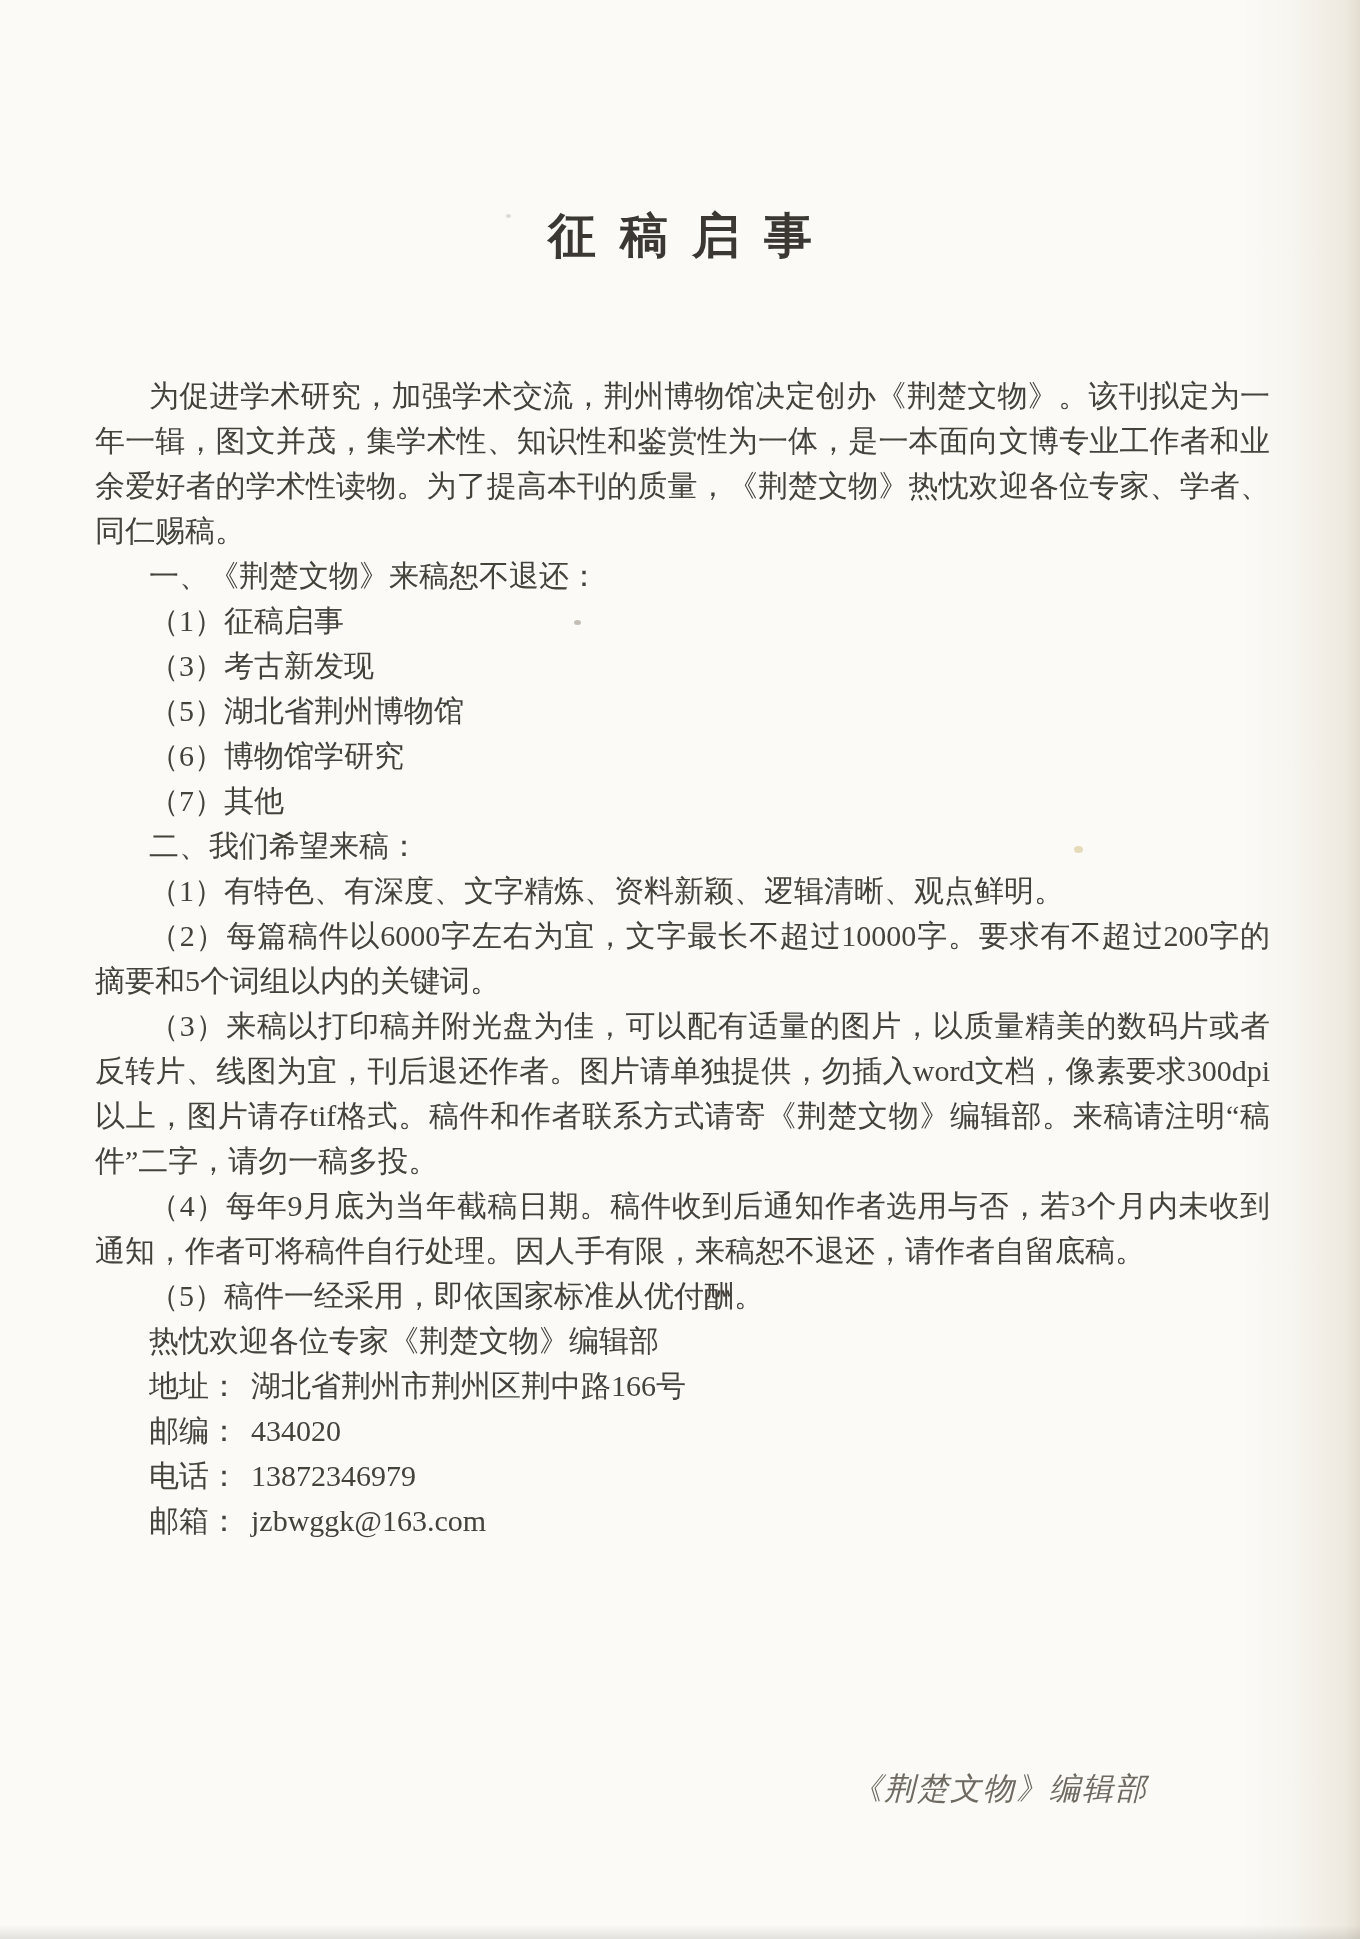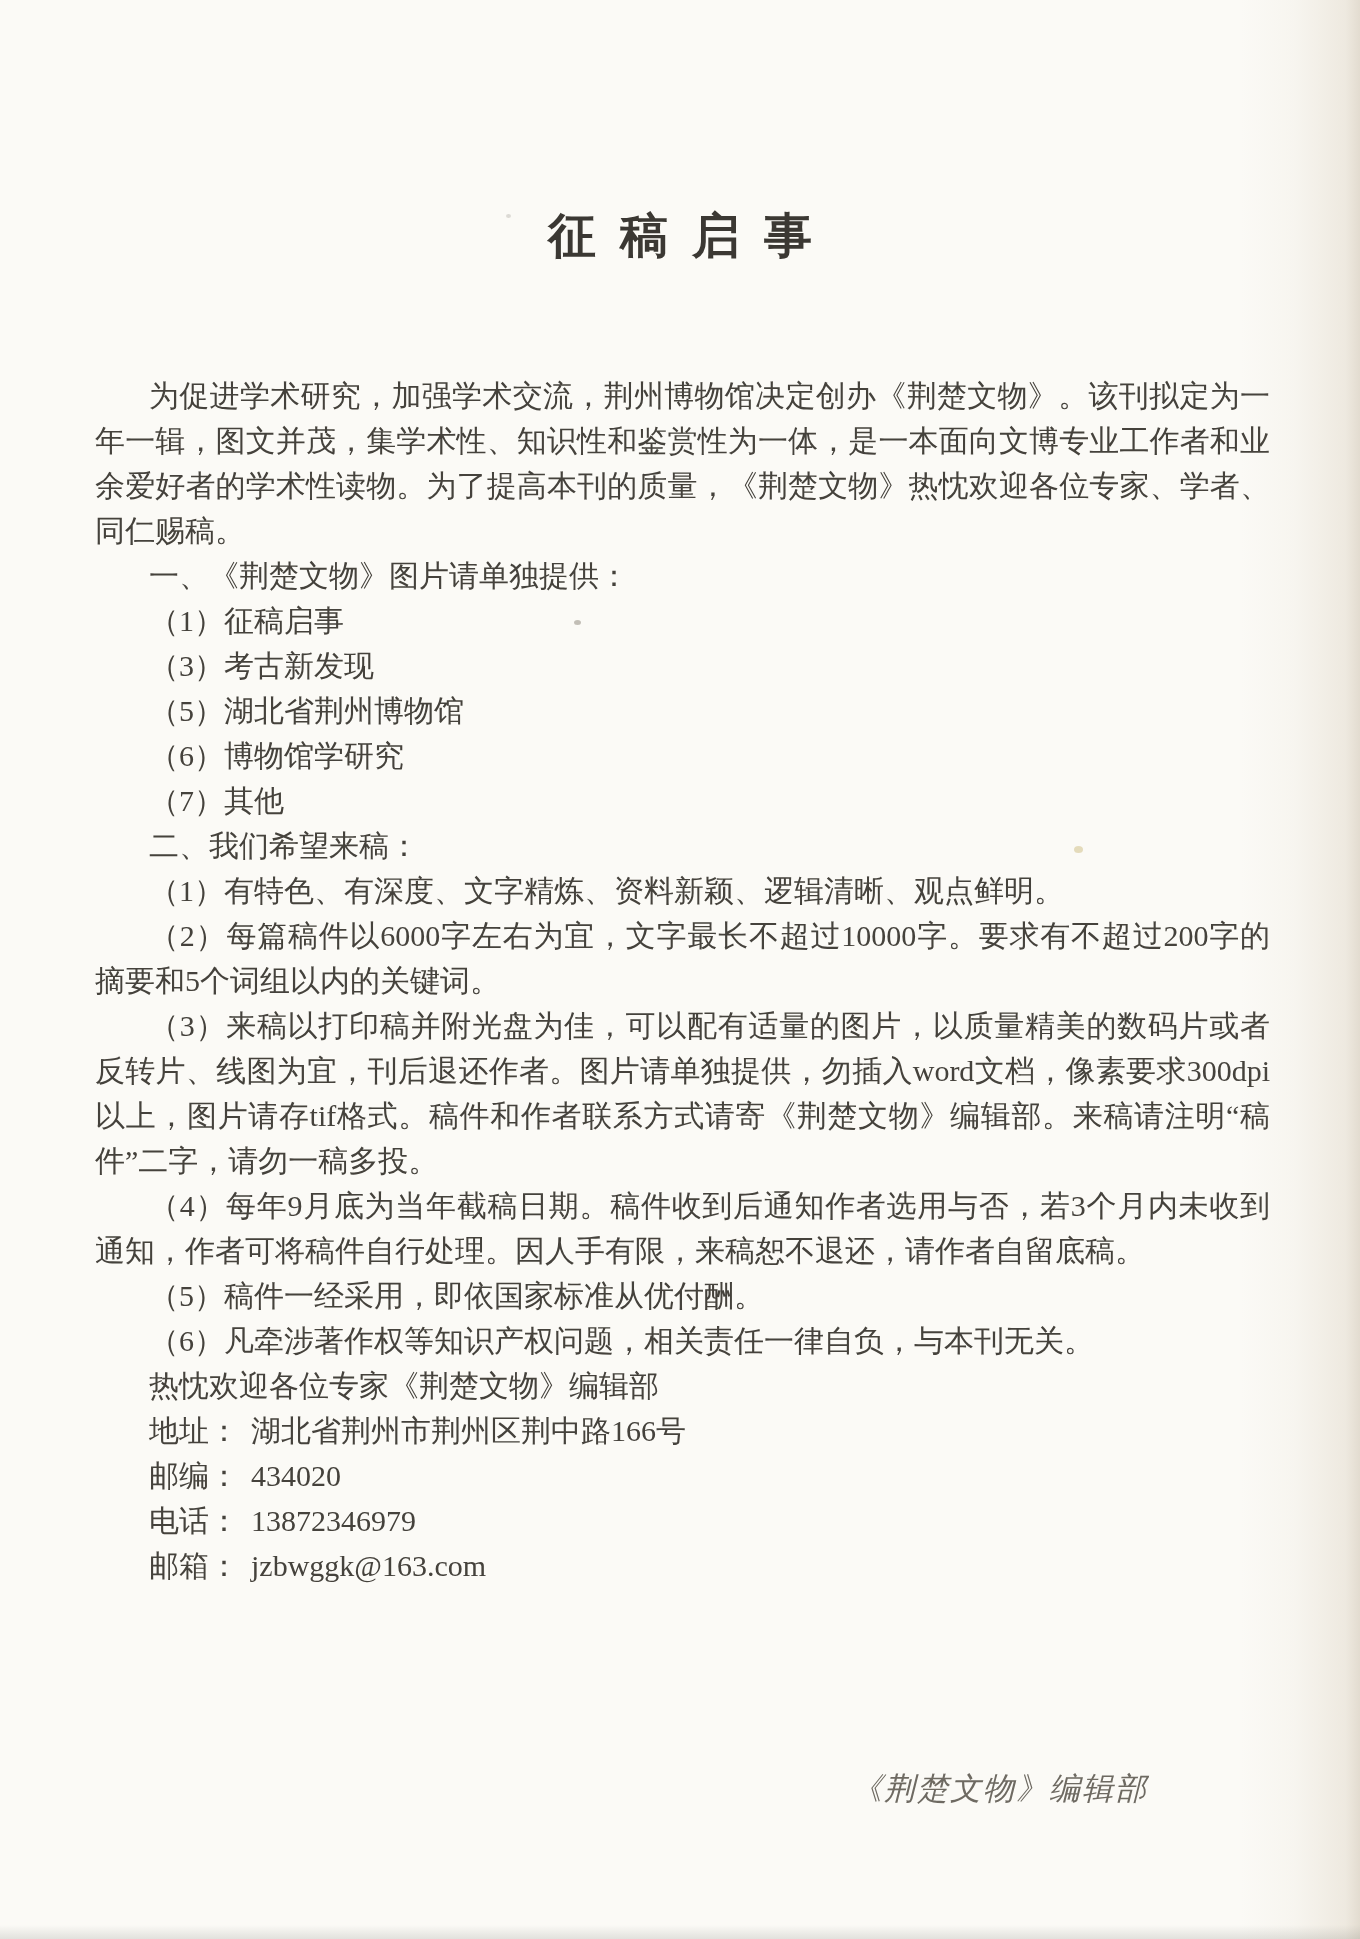--- a/index.html
+++ b/index.html
@@ -85,36 +85,35 @@
 <body>
 
 <div class="page">
 
   <h1 class="title">征稿启事</h1>
 
   <div class="body">
 
     <p class="para">为促进学术研究，加强学术交流，荆州博物馆决定创办《荆楚文物》。该刊拟定为一年一辑，图文并茂，集学术性、知识性和鉴赏性为一体，是一本面向文博专业工作者和业余爱好者的学术性读物。为了提高本刊的质量，《荆楚文物》热忱欢迎各位专家、学者、同仁赐稿。</p>
 
-    <p class="para">一、《荆楚文物》图片请单独提供：</p>
+    <p class="para">一、《荆楚文物》来稿恕不退还：</p>
 
     <p class="para"><span>（1）</span><span>征稿启事</span></p>
     <p class="para"><span>（3）</span><span>考古新发现</span></p>
     <p class="para"><span>（5）</span><span>湖北省荆州博物馆</span></p>
     <p class="para"><span>（6）</span><span>博物馆学研究</span></p>
     <p class="para"><span>（7）</span><span>其他</span></p>
 
     <p class="para">二、我们希望来稿：</p>
 
     <p class="para"><span>（1）</span><span>有特色、有深度、文字精炼、资料新颖、逻辑清晰、观点鲜明。</span></p>
     <p class="para"><span>（2）</span><span>每篇稿件以6000字左右为宜，文字最长不超过10000字。要求有不超过200字的摘要和5个词组以内的关键词。</span></p>
     <p class="para"><span>（3）</span><span>来稿以打印稿并附光盘为佳，可以配有适量的图片，以质量精美的数码片或者反转片、线图为宜，刊后退还作者。图片请单独提供，勿插入word文档，像素要求300dpi以上，图片请存tif格式。稿件和作者联系方式请寄《荆楚文物》编辑部。来稿请注明“稿件”二字，请勿一稿多投。</span></p>
     <p class="para"><span>（4）</span><span>每年9月底为当年截稿日期。稿件收到后通知作者选用与否，若3个月内未收到通知，作者可将稿件自行处理。因人手有限，来稿恕不退还，请作者自留底稿。</span></p>
     <p class="para"><span>（5）</span><span>稿件一经采用，即依国家标准从优付酬。</span></p>
-    <p class="para"><span>（6）</span><span>凡牵涉著作权等知识产权问题，相关责任一律自负，与本刊无关。</span></p>
 
 
     <p class="para">热忱欢迎各位专家《荆楚文物》编辑部</p>
 
     <p class="para"><span class="contact-label">地址：</span><span>湖北省荆州市荆州区荆中路166号</span></p>
     <p class="para"><span class="contact-label">邮编：</span><span>434020</span></p>
     <p class="para"><span class="contact-label">电话：</span><span>13872346979</span></p>
     <p class="para"><span class="contact-label">邮箱：</span><span>jzbwggk@163.com</span></p>
 
   </div>

